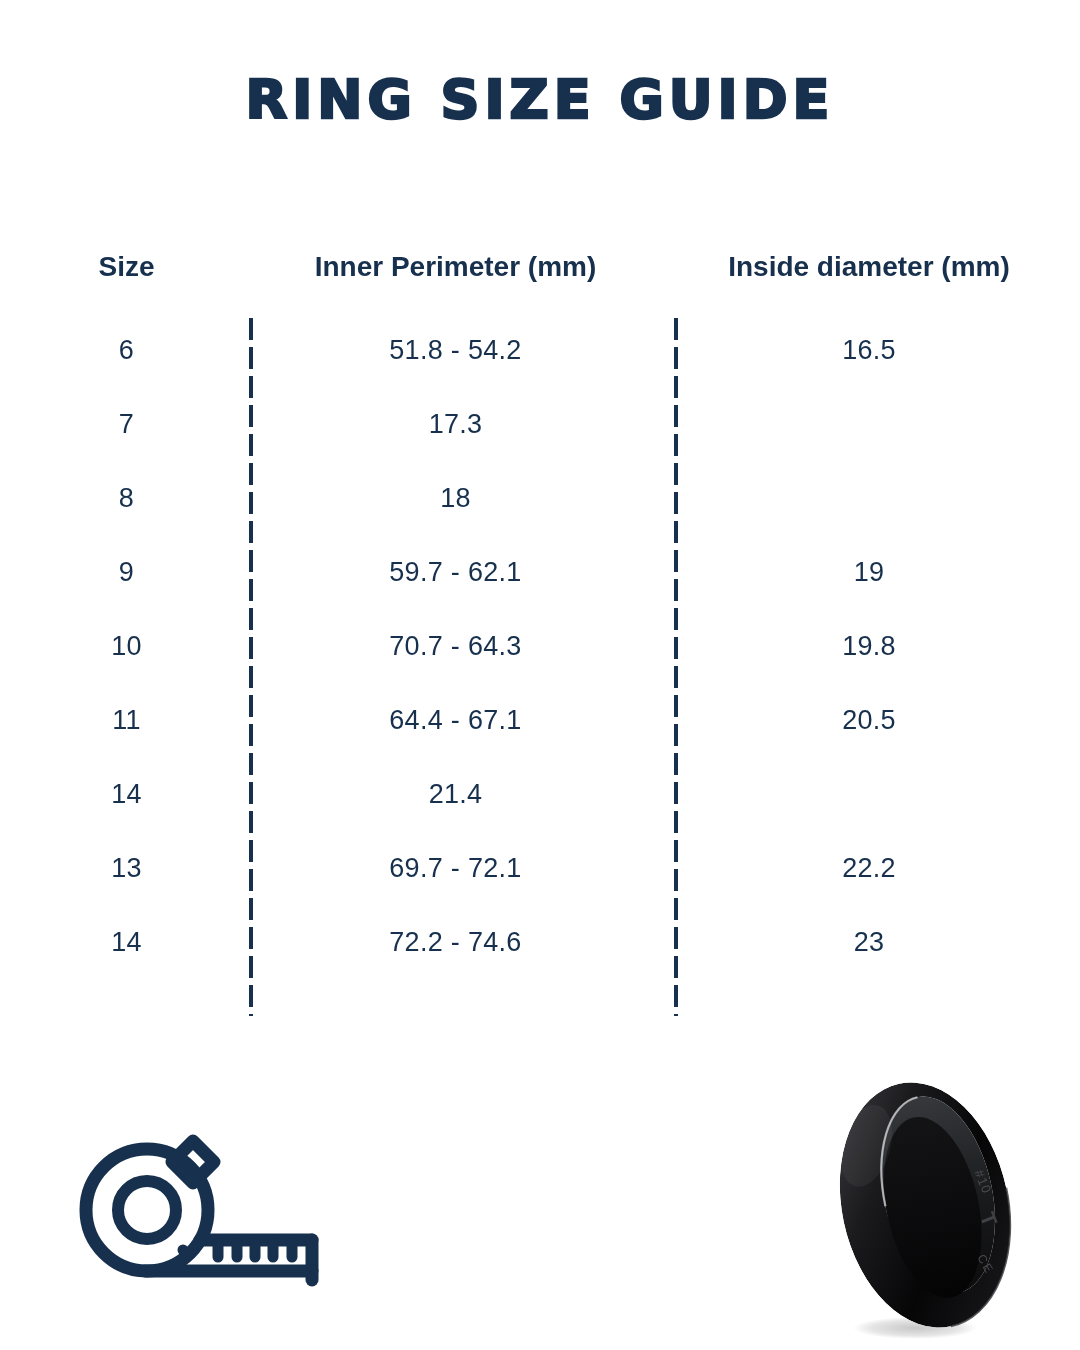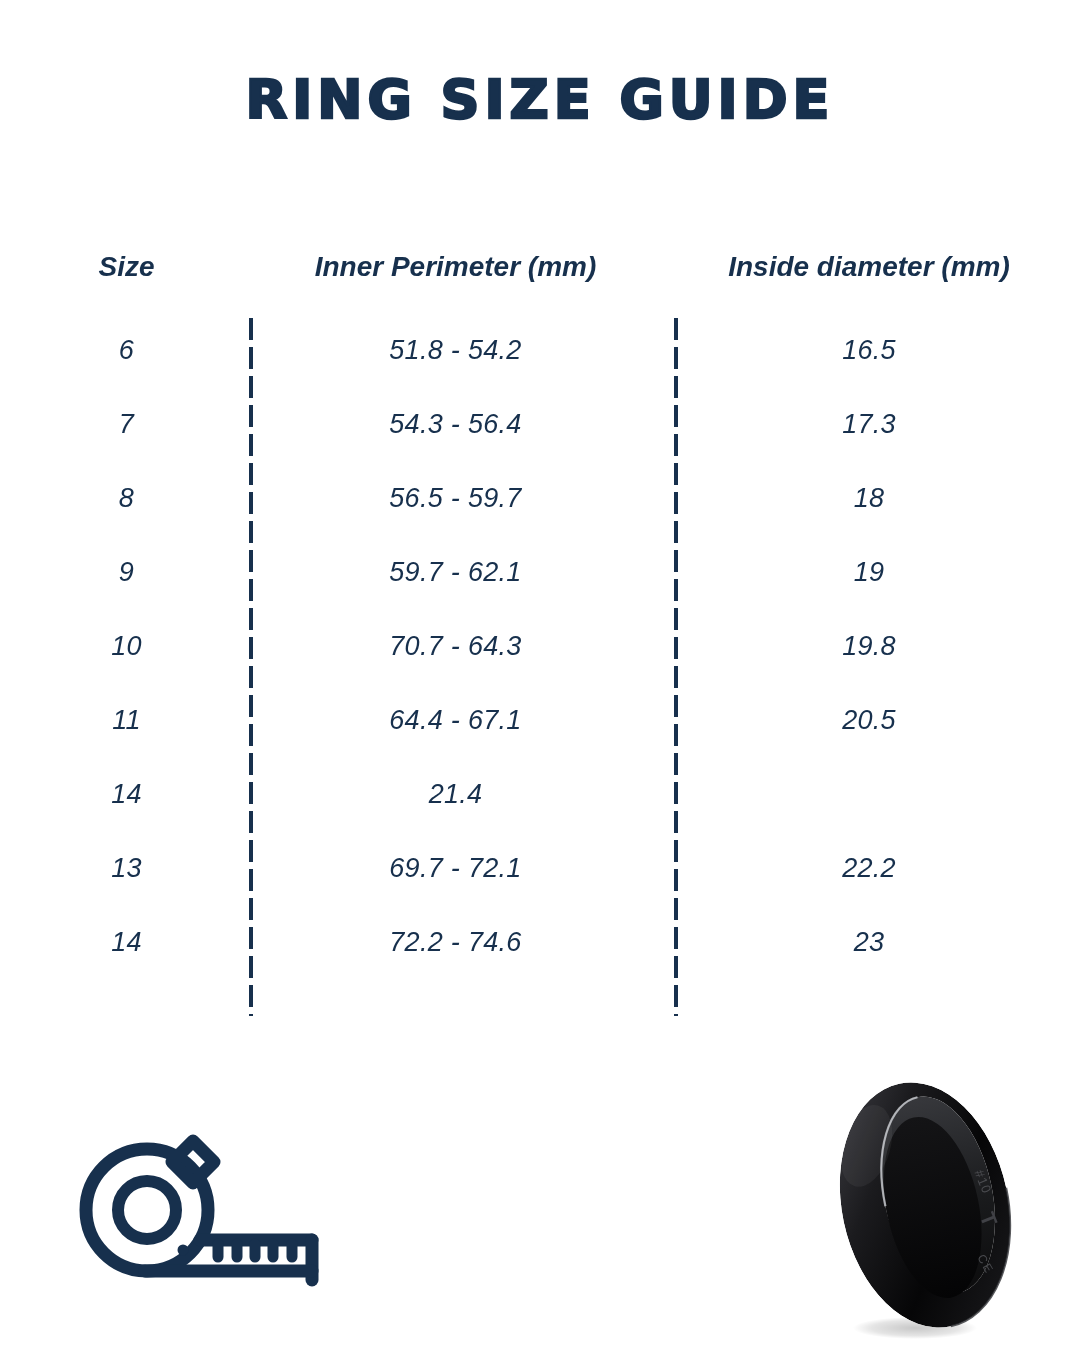--- a/index.html
+++ b/index.html
@@ -8,21 +8,21 @@
     background:#ffffff;overflow:hidden;
     font-family:"Liberation Sans",sans-serif;color:#17304D;
   }
   .title{
     position:absolute;top:68px;left:0;width:1080px;margin:0;
     text-align:center;font-family:"DejaVu Sans","Liberation Sans",sans-serif;
     font-size:54px;font-weight:800;letter-spacing:5px;
     -webkit-text-stroke:2.6px #17304D;color:#17304D;
     text-transform:uppercase;
   }
-  .table{position:absolute;top:240px;left:0;width:888px;font-style:italic;}
+  .table{position:absolute;top:240px;left:0;width:888px;}
   .thead,.tr{display:grid;grid-template-columns:253px 405px 422px;align-items:center;}
   .thead{height:54px;font-size:28px;font-weight:bold;}
   .th{text-align:center;}
   .tbody{margin-top:19px;}
   .tr{height:74px;font-size:27px;}
   .td{text-align:center;letter-spacing:0.3px;}
   .dash{
     position:absolute;top:318px;height:698px;width:4px;
     background:repeating-linear-gradient(to bottom,#17304D 0 22px,transparent 22px 29px);
   }
@@ -45,26 +45,24 @@
       <div class="th">Inside diameter (mm)</div>
     </div>
     <div class="tbody" id="tbody">
         <div class="tr">
           <div class="td">6</div>
           <div class="td">51.8 - 54.2</div>
           <div class="td">16.5</div>
         </div>
         <div class="tr">
           <div class="td">7</div>
-          <div class="td">54.3 - 56.4</div>
           <div class="td">17.3</div>
         </div>
         <div class="tr">
           <div class="td">8</div>
-          <div class="td">56.5 - 59.7</div>
           <div class="td">18</div>
         </div>
         <div class="tr">
           <div class="td">9</div>
           <div class="td">59.7 - 62.1</div>
           <div class="td">19</div>
         </div>
         <div class="tr">
           <div class="td">10</div>
           <div class="td">70.7 - 64.3</div>

